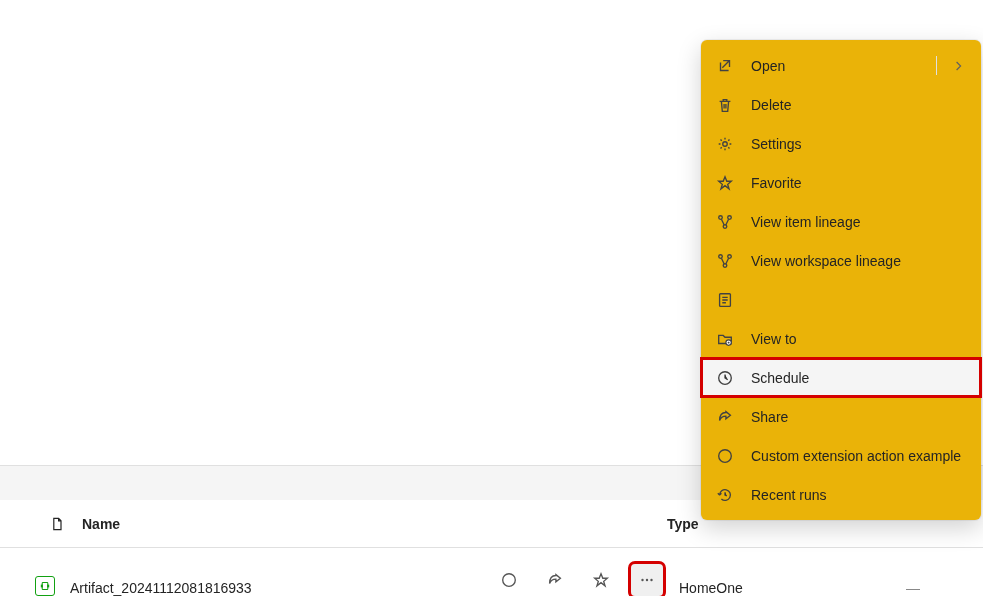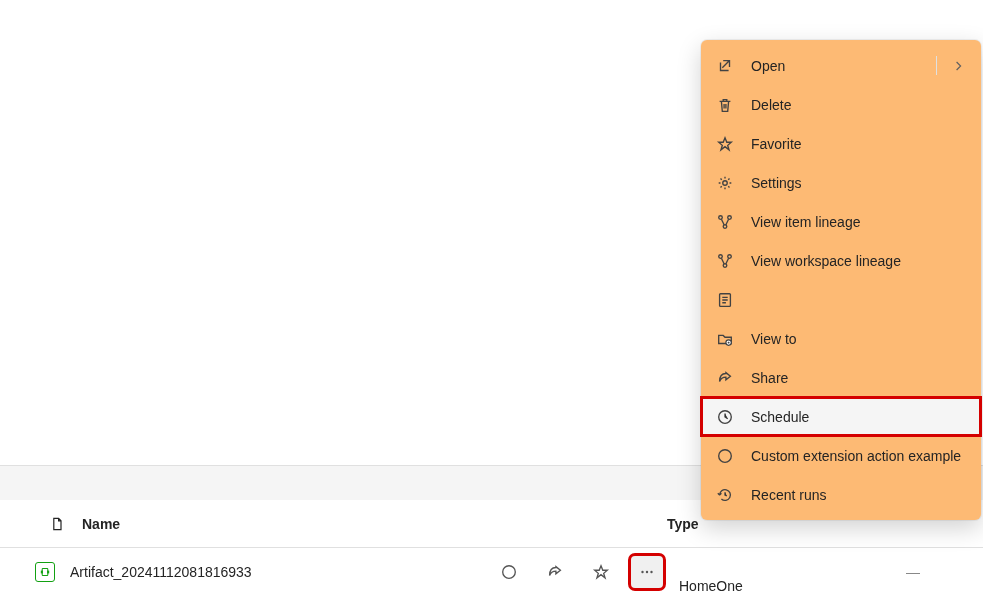--- a/index.html
+++ b/index.html
@@ -31,21 +31,21 @@
   }
   .header-row {
     display: flex;
     align-items: center;
     height: 48px;
     border-bottom: 1px solid #e0e0e0;
     padding: 0 32px;
   }
   .data-row {
     display: flex;
-    align-items: center;
+    align-items: flex-end;
     height: 48px;
     padding: 0 20px;
   }
   .col-icon { width: 50px; display:flex; align-items:center; justify-content:center; }
   .col-name { flex: 1; font-weight: 600; }
   .data-row .col-name { font-weight: 400; }
   .col-actions { width: 170px; display:flex; align-items:center; gap: 14px; justify-content:flex-end;}
   .col-type { width: 200px; padding-left: 16px; font-weight:600;}
   .data-row .col-type { font-weight: 400; margin-top: 28px; }
   .col-end { width: 100px; text-align:center; color:#888;}
@@ -64,21 +64,21 @@
     border-radius: 3px;
     display:flex; align-items:center; justify-content:center;
   }
   .item-type-badge svg { color: #12a112; }
   
   .context-menu {
     position: absolute;
     top: 40px;
     right: 2px;
     width: 280px;
-    background: #fdba74;
+    background: #eab308;
     border-radius: 6px;
     box-shadow: 0 8px 24px rgba(0,0,0,0.18), 0 0 0 1px rgba(0,0,0,0.05);
     padding: 6px 0;
     z-index: 100;
   }
   .menu-item {
     display:flex;
     align-items:center;
     height: 39px;
     padding: 0 14px;
@@ -257,36 +257,36 @@
         <span class="menu-icon">
           <svg width="18" height="18">
             <use href="#i-trash"></use>
           </svg>
         </span>
         <span class="menu-label">Delete</span>
       </div>
       <div class="menu-item">
         <span class="menu-icon">
           <svg width="18" height="18">
+            <use href="#i-gear"></use>
+          </svg>
+        </span>
+        <span class="menu-label">Settings</span>
+      </div>
+      <div class="menu-item">
+        <span class="menu-icon">
+          <svg width="18" height="18">
             <use href="#i-star"></use>
           </svg>
         </span>
         <span class="menu-label">Favorite</span>
       </div>
       <div class="menu-item">
         <span class="menu-icon">
           <svg width="18" height="18">
-            <use href="#i-gear"></use>
-          </svg>
-        </span>
-        <span class="menu-label">Settings</span>
-      </div>
-      <div class="menu-item">
-        <span class="menu-icon">
-          <svg width="18" height="18">
             <use href="#i-lineage"></use>
           </svg>
         </span>
         <span class="menu-label">View item lineage</span>
       </div>
       <div class="menu-item">
         <span class="menu-icon">
           <svg width="18" height="18">
             <use href="#i-lineage"></use>
           </svg>
@@ -301,36 +301,36 @@
         </span>
       </div>
       <div class="menu-item">
         <span class="menu-icon">
           <svg width="18" height="18">
             <use href="#i-folder-arrow"></use>
           </svg>
         </span>
         <span class="menu-label">View to</span>
       </div>
+      <div class="menu-item highlighted">
+        <span class="menu-icon">
+          <svg width="18" height="18">
+            <use href="#i-clock"></use>
+          </svg>
+        </span>
+        <span class="menu-label">Schedule</span>
+      </div>
       <div class="menu-item">
         <span class="menu-icon">
           <svg width="18" height="18">
             <use href="#i-sharearrow"></use>
           </svg>
         </span>
         <span class="menu-label">Share</span>
       </div>
-      <div class="menu-item highlighted">
-        <span class="menu-icon">
-          <svg width="18" height="18">
-            <use href="#i-clock"></use>
-          </svg>
-        </span>
-        <span class="menu-label">Schedule</span>
-      </div>
       <div class="menu-item">
         <span class="menu-icon">
           <svg width="18" height="18">
             <use href="#i-circle"></use>
           </svg>
         </span>
         <span class="menu-label">Custom extension action example</span>
       </div>
       <div class="menu-item">
         <span class="menu-icon">

